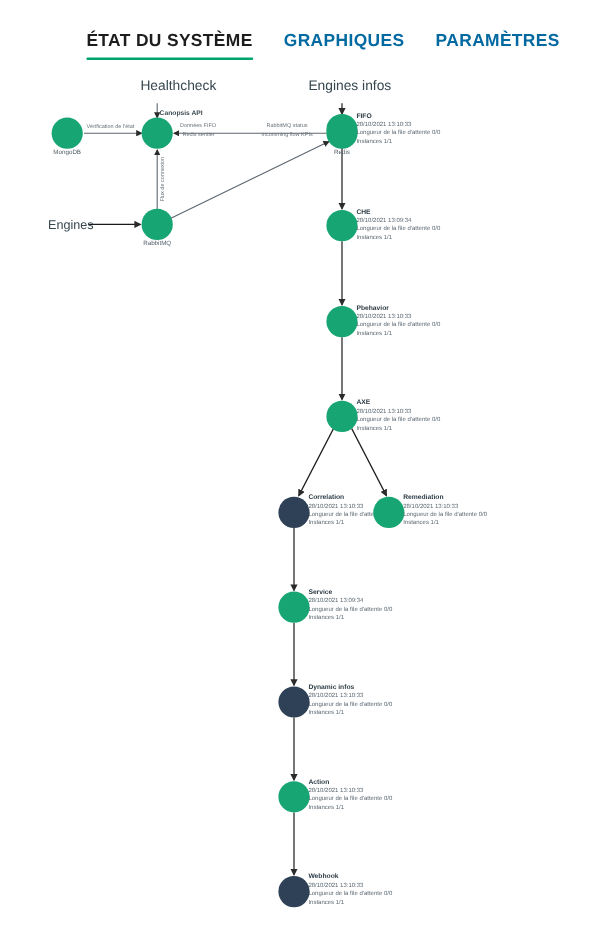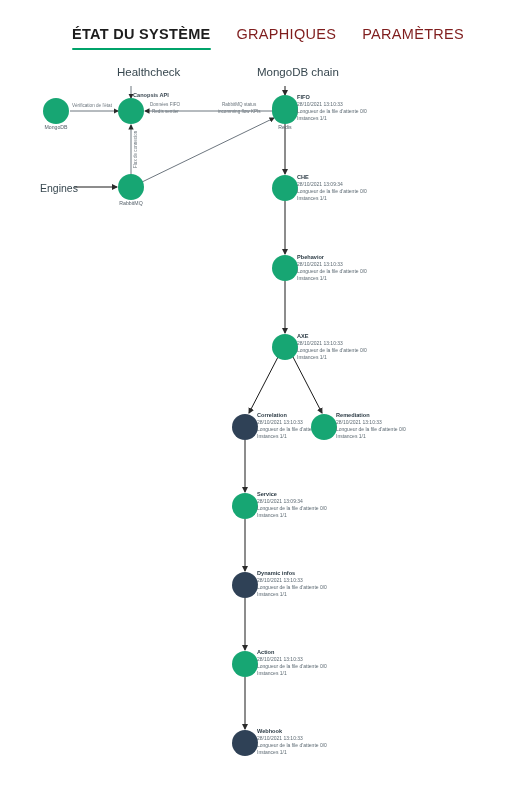--- a/index.html
+++ b/index.html
@@ -16,27 +16,28 @@
   .tabbar{
     position:absolute;left:0;top:12px;width:508px;height:44px;
     background:#ffffff;
     display:flex;align-items:center;
     padding-left:72px;
     box-sizing:border-box;
   }
   .tab{
     font-size:14.5px;
     letter-spacing:.3px;
-    color:#7f1d1d;
+    color:#0369a1;
     margin-right:26px;
     position:relative;
     height:44px;
     display:flex;align-items:center;
     cursor:pointer;
     white-space:nowrap;
+    font-weight:bold;
   }
   .tab.active{color:#1d1d1d;font-weight:700;}
   .tab.active::after{
     content:"";position:absolute;left:0;right:0;bottom:6px;
     height:2.5px;background:#00a36a;border-radius:2px;
   }
 
   
   .canvas{position:absolute;left:0;top:44px;width:508px;height:742px;}
   .svg-layer{position:absolute;left:0;top:0;width:508px;height:742px;}
@@ -174,21 +175,21 @@
   <div class="edge-label" style="left:72px;top:59px;">Vérification de l'état</div>
 
   <div class="edge-label" style="left:150px;top:58px;">Données FIFO</div>
   <div class="edge-label" style="left:152px;top:65px;">Redis sentier</div>
 
   <div class="edge-label" style="left:222px;top:58px;">RabbitMQ status</div>
   <div class="edge-label" style="left:218px;top:65px;">incomming flow KPIs</div>
 
   <div class="edge-label vert" style="left:133px;top:124px;">Flux de connexion</div>
 
-  <div class="section-title" style="left:257px;top:22px;">MongoDB chain</div>
+  <div class="section-title" style="left:257px;top:22px;">Engines infos</div>
 
   <div class="node green" style="left:272px;top:51px;"></div>
   <div class="info" style="left:297px;top:50px;">
     <div class="nm">FIFO</div>
     <div class="ln">28/10/2021 13:10:33</div>
     <div class="ln">Longueur de la file d'attente 0/0</div>
     <div class="ln">Instances 1/1</div>
   </div>
 
   <div class="node green" style="left:272px;top:131px;"></div>

